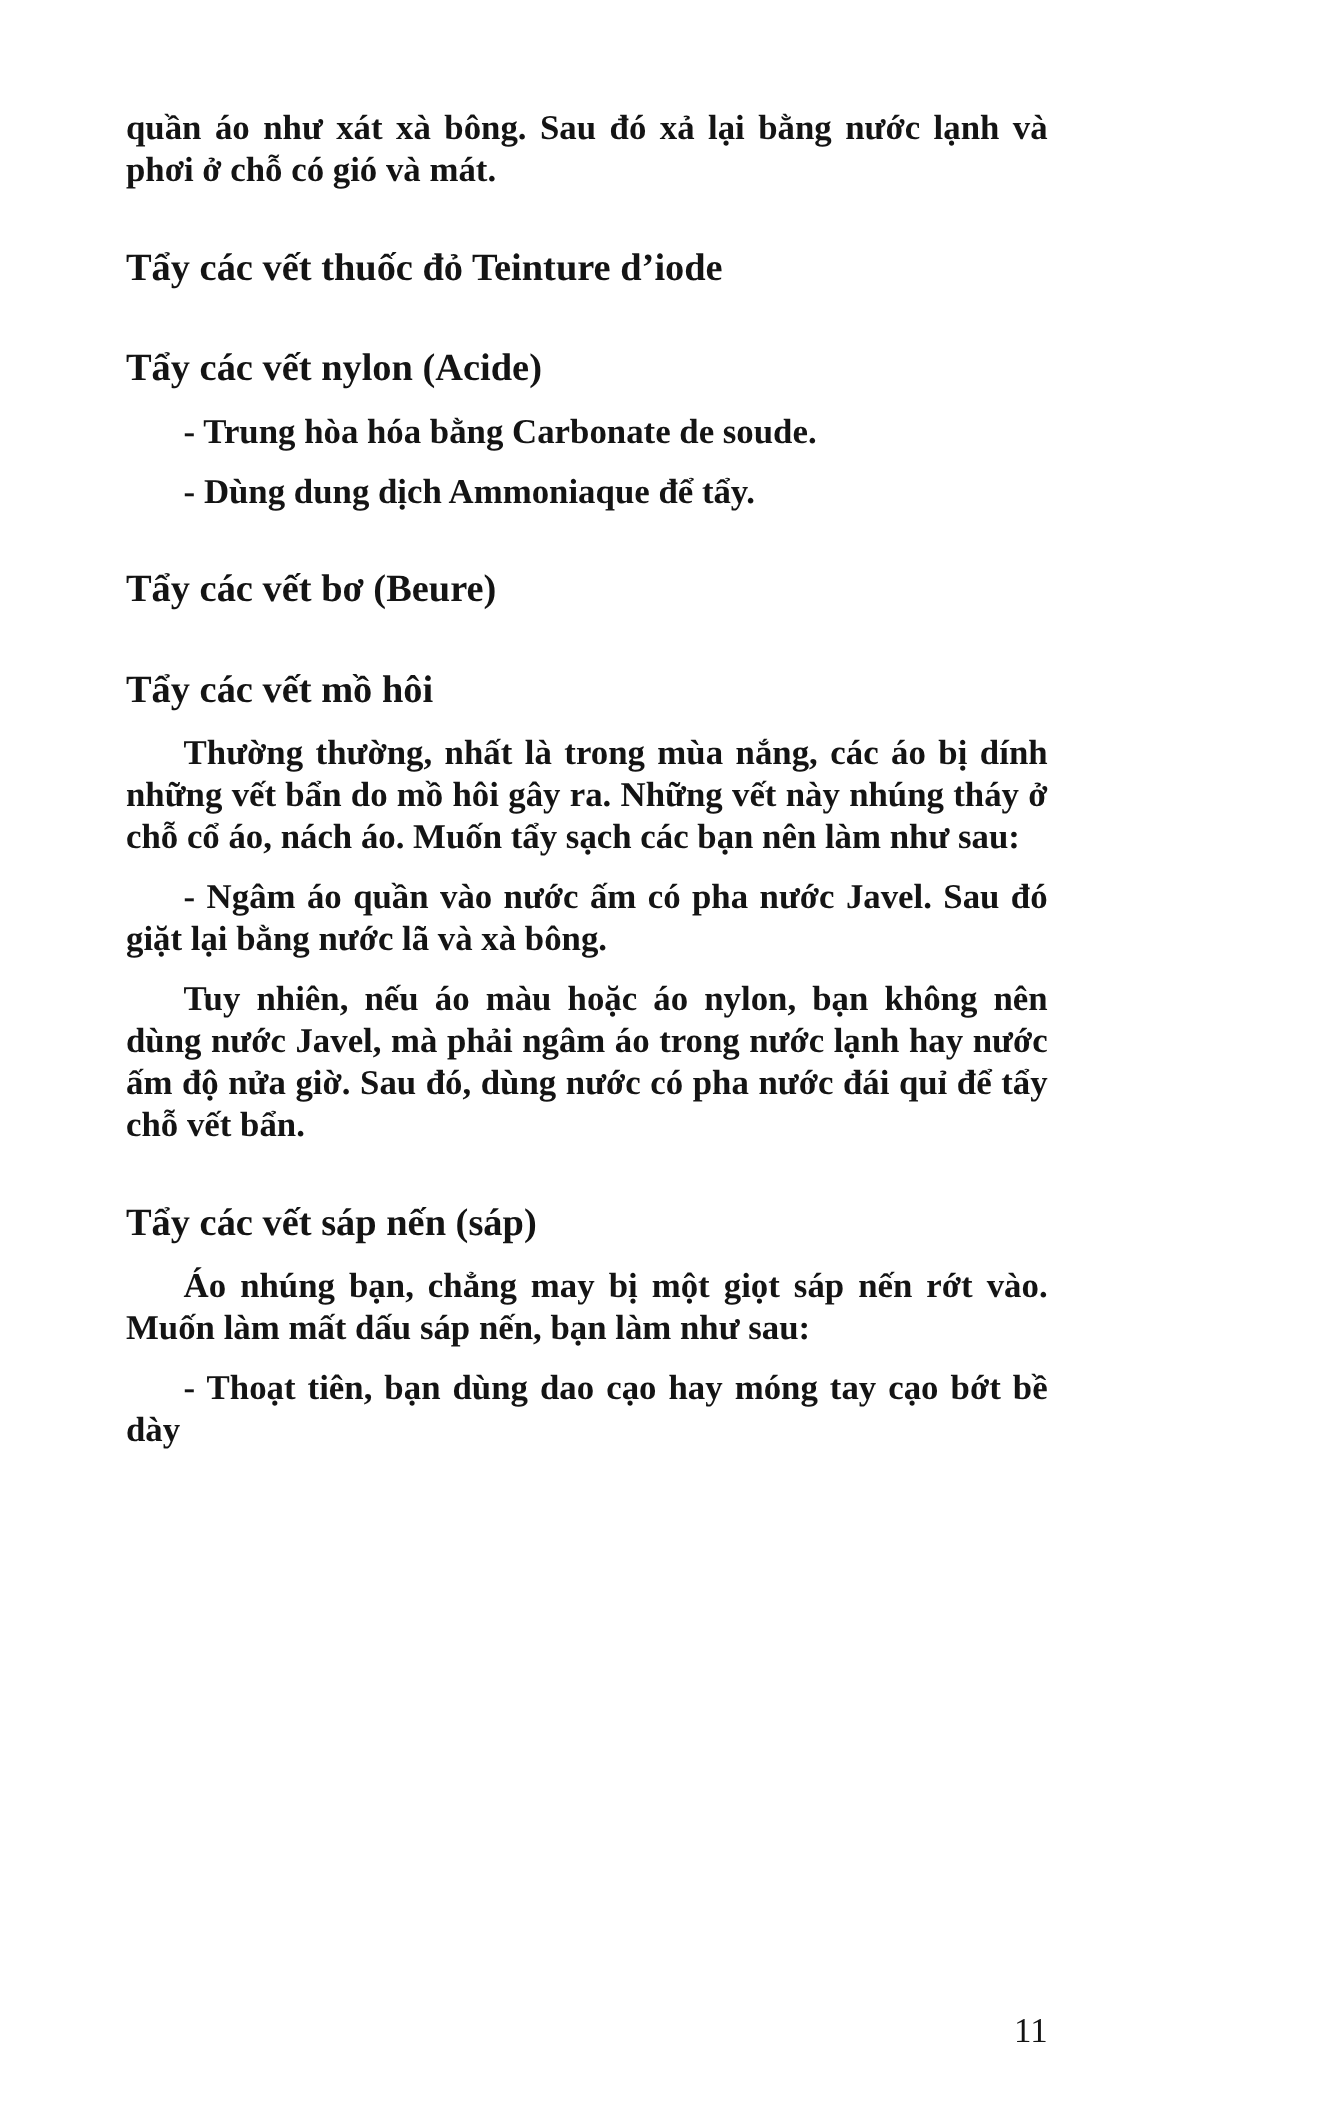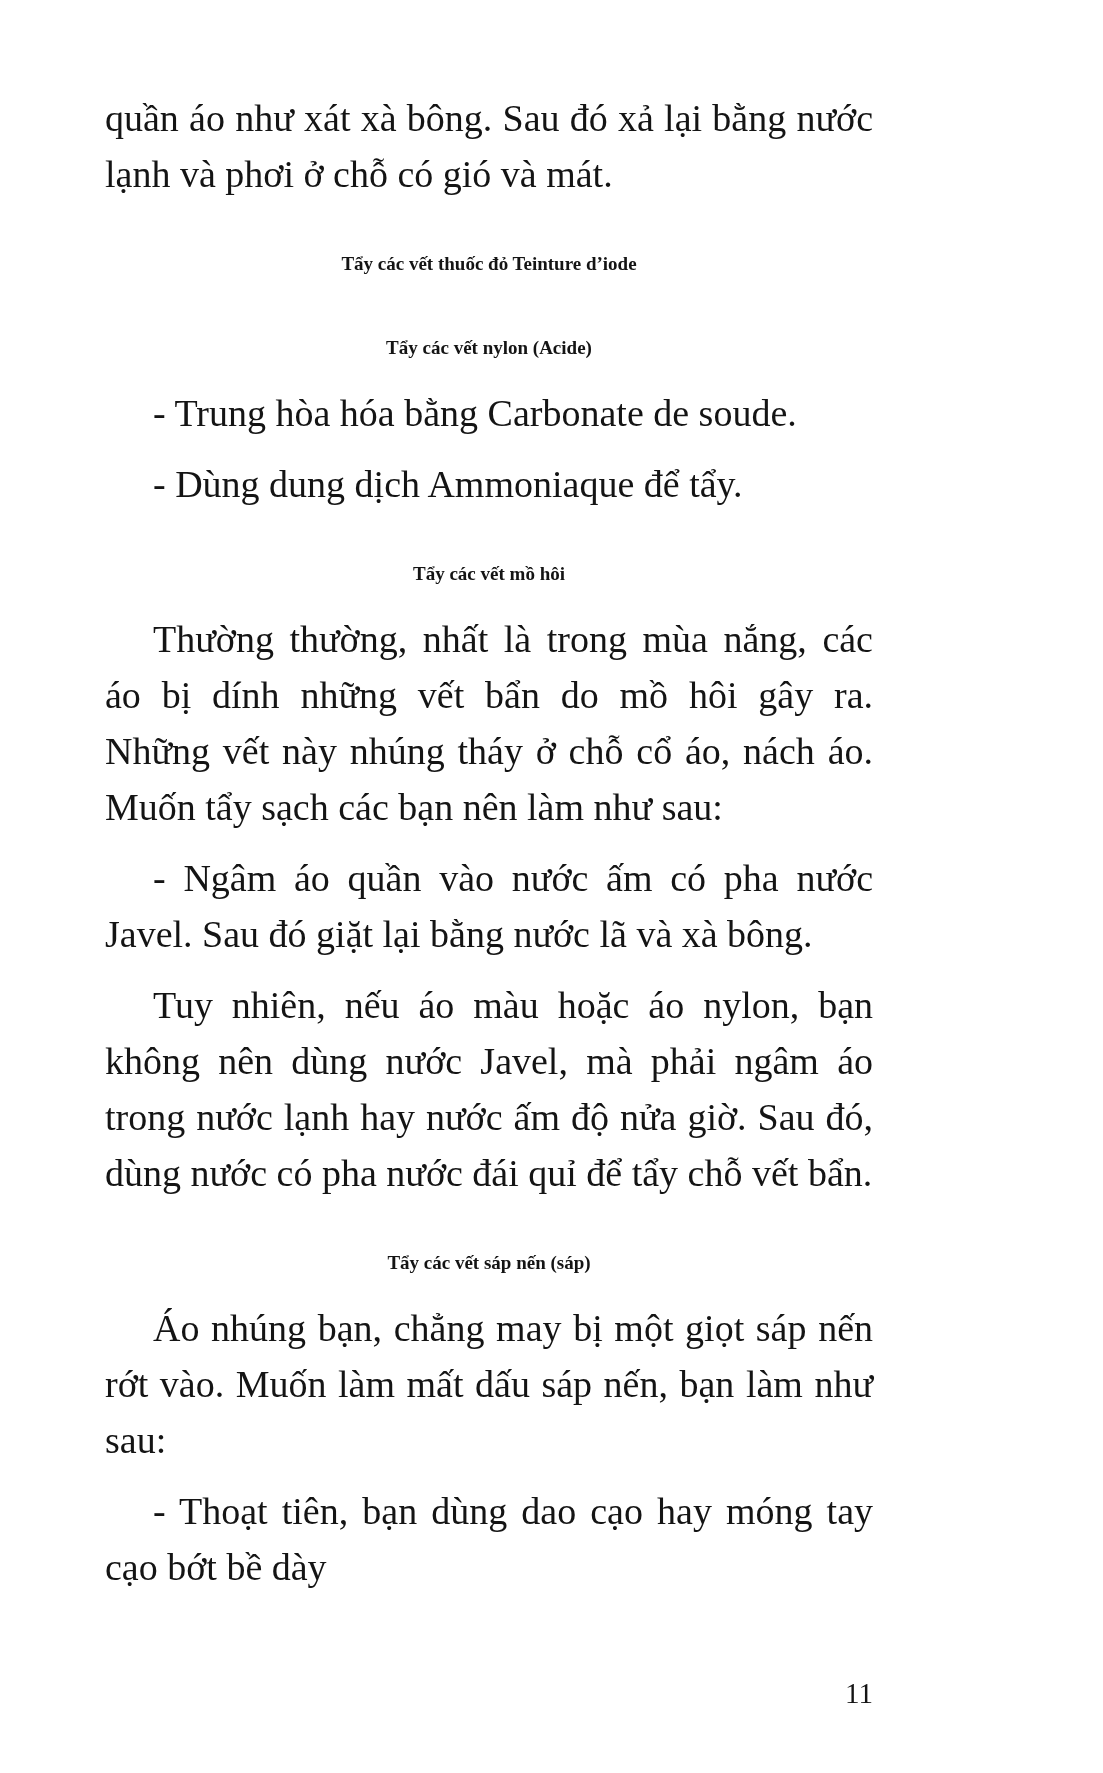--- a/index.html
+++ b/index.html
@@ -19,34 +19,35 @@
   .page {
     box-sizing: border-box;
     width: 1103px;
     min-height: 1773px;
     padding: 90px 230px 60px 105px;
     background: #ffffff;
     display: flex;
     flex-direction: column;
   }
   .para, .list-item {
-    font-size: 38px;
-    line-height: 56px;
+    font-size: 29px;
+    line-height: 35px;
     text-align: justify;
     text-indent: 48px;
     margin: 0 0 15px 0;
+    font-weight: bold;
   }
   .para.no-indent {
     text-indent: 0;
   }
   .heading {
-    font-size: 19px;
+    font-size: 32px;
     line-height: 46px;
     font-weight: bold;
-    text-align: center;
+    text-align: left;
     text-indent: 0;
     margin: 24px 0 14px 0;
   }
   .page-number {
     margin-top: 52px;
     font-size: 29px;
     line-height: 40px;
     text-align: right;
     align-self: stretch;
   }
@@ -64,20 +65,21 @@
   <h2 class="heading">Tẩy các vết thuốc đỏ Teinture d’iode</h2>
 
 
   <h2 class="heading">Tẩy các vết nylon (Acide)</h2>
 
 
   <p class="list-item">- Trung hòa hóa bằng Carbonate de soude.</p>
 
   <p class="list-item">- Dùng dung dịch Ammoniaque để tẩy.</p>
 
+  <h2 class="heading">Tẩy các vết bơ (Beure)</h2>
 
 
   <h2 class="heading">Tẩy các vết mồ hôi</h2>
 
   <p class="para">Thường thường, nhất là trong mùa nắng, các áo bị dính những vết bẩn do mồ hôi gây ra. Những vết này nhúng tháy ở chỗ cổ áo, nách áo. Muốn tẩy sạch các bạn nên làm như sau:</p>
 
   <p class="list-item">- Ngâm áo quần vào nước ấm có pha nước Javel. Sau đó giặt lại bằng nước lã và xà bông.</p>
 
   <p class="para">Tuy nhiên, nếu áo màu hoặc áo nylon, bạn không nên dùng nước Javel, mà phải ngâm áo trong nước lạnh hay nước ấm độ nửa giờ. Sau đó, dùng nước có pha nước đái quỉ để tẩy chỗ vết bẩn.</p>
 

